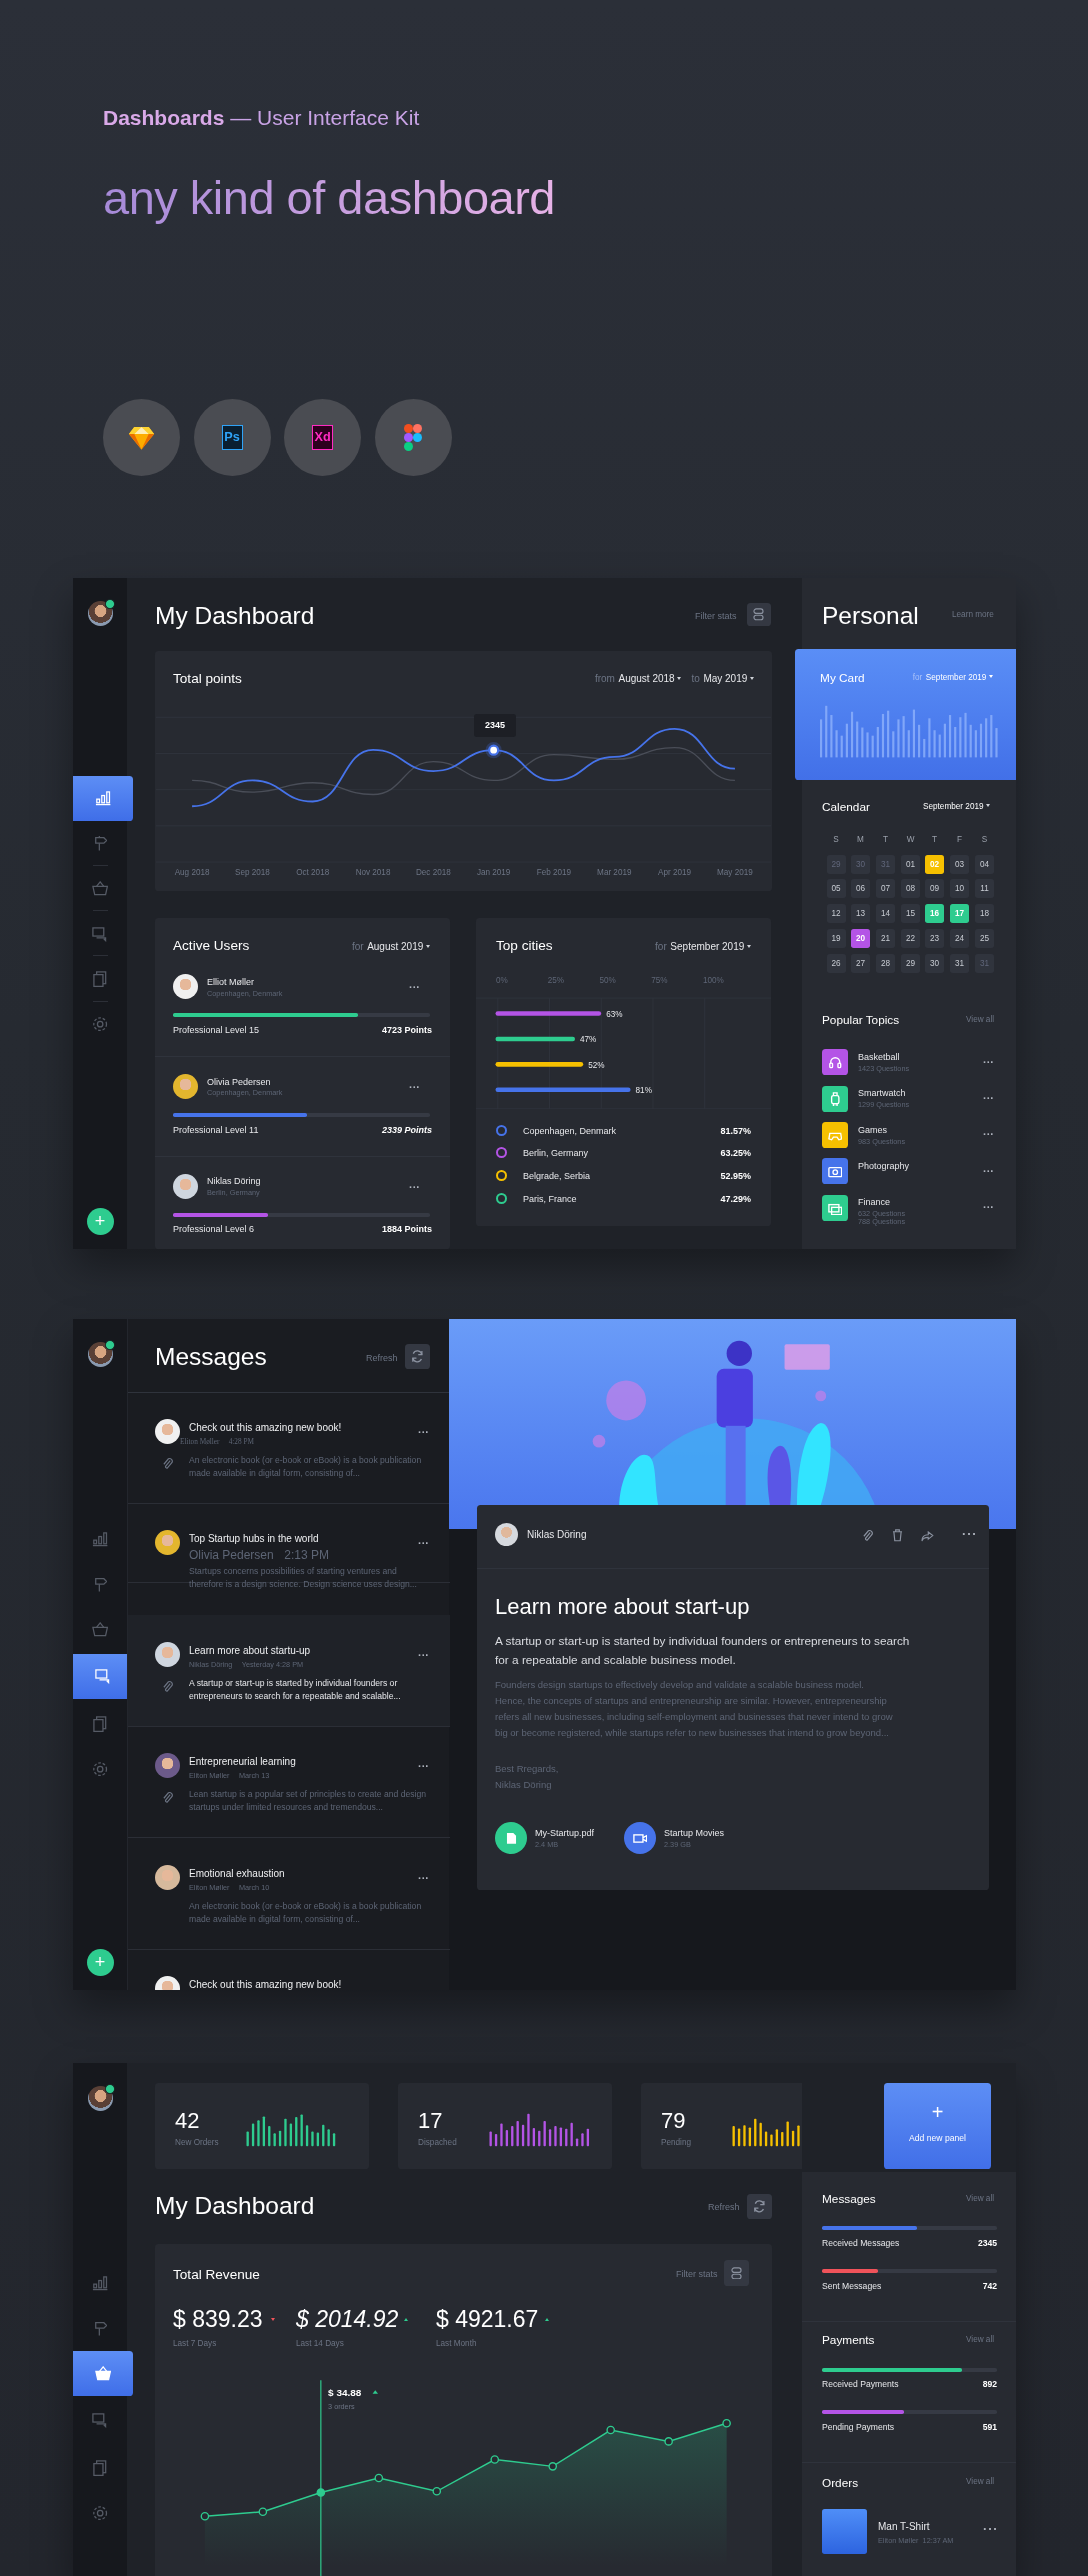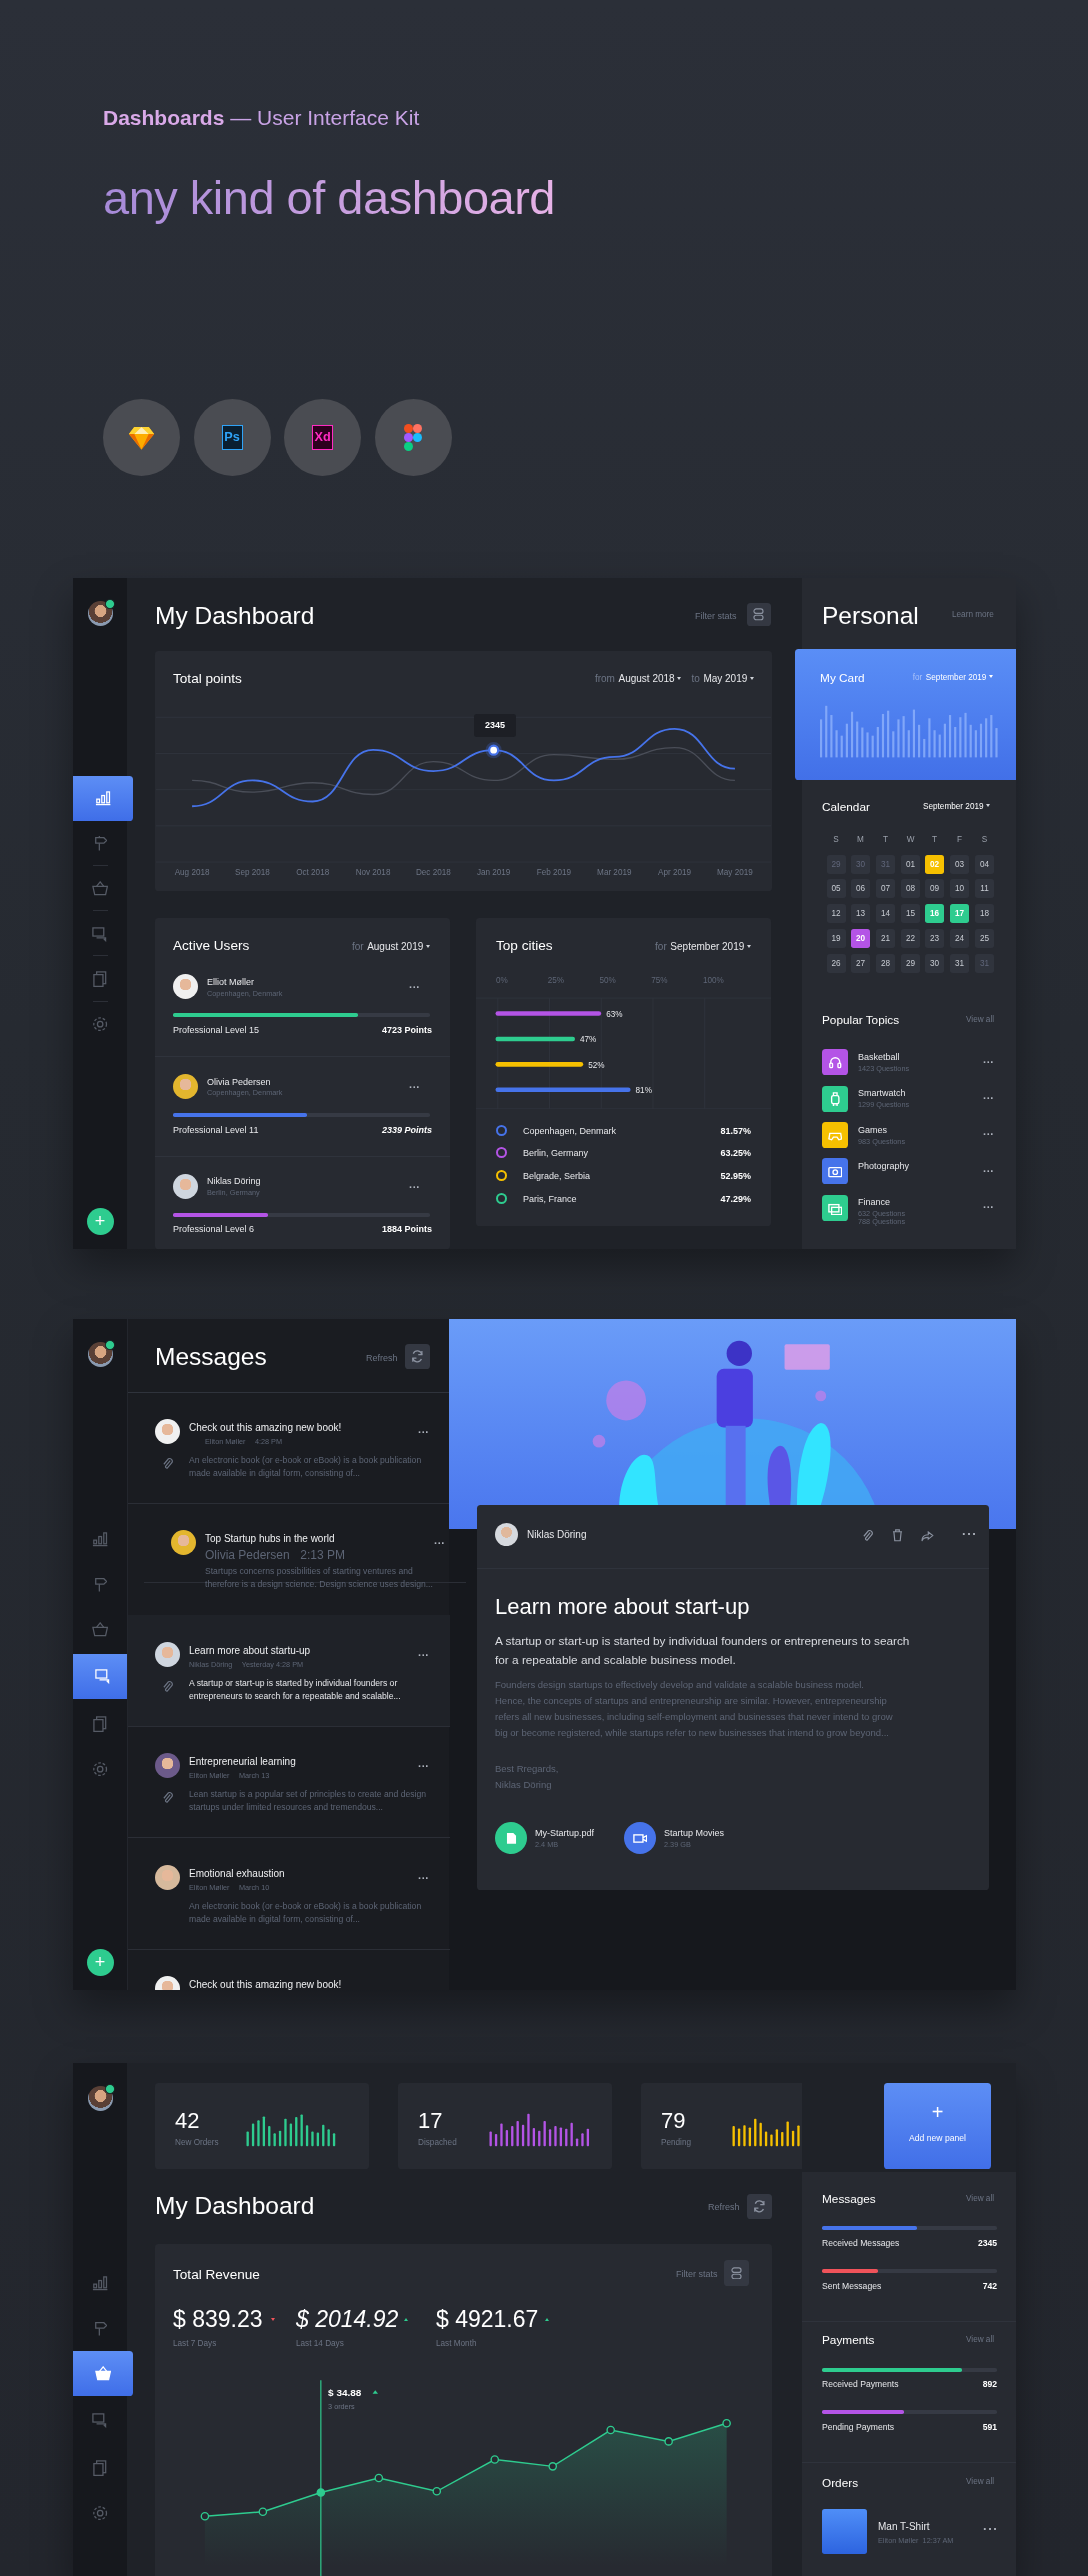--- a/index.html
+++ b/index.html
@@ -433,28 +433,28 @@
         <svg width="12.7" height="12.7" viewBox="0 0 14 14">
           <path d="M12 5A5 5 0 0 0 2.5 4M2 9a5 5 0 0 0 9.5 1" fill="none" stroke="#8b92a0" stroke-width="1.4"></path>
           <path d="M12 1v4h-4M2 13V9h4" fill="none" stroke="#8b92a0" stroke-width="1.4"></path>
         </svg>
       </div>
     <div class="divider" style="left:0;top:73px;width:322px"></div>
     <div id="msg-list">
         <div class="abs" style="left: 0px; top: 73px; width: 322px; height: 112px; border-bottom: 0.9px solid rgb(43, 46, 54);">
           <div class="abs" style="left: 27px; top: 27px; width: 25.4px; height: 25.4px; border-radius: 50%; background: radial-gradient(circle at 50% 42%, rgb(230, 184, 154) 0px, rgb(230, 184, 154) 30%, rgb(240, 240, 240) 31%);"></div>
           <div class="abs" style="left: 61px; top: 30px; font-size: 10px; color: rgb(240, 241, 243);">Check out this amazing new book!</div>
-          <div class="abs" style="left: 77px; top: 45px; font-size: 7.3px; color: rgb(93, 101, 117);"><span>Eliton Møller</span>   <span style="margin-left: 7.3px;">4:28 PM</span></div>
+          <div class="abs" style="left: 52px; top: 45px; font-size: 7.3px; color: rgb(93, 101, 117); font-family: Liberation Serif, serif;"><span>Eliton Møller</span>   <span style="margin-left: 7.3px;">4:28 PM</span></div>
           <div class="abs" style="left: 61px; top: 62px; width: 238px; font-size: 8.6px; line-height: 12.7px; color: rgb(93, 101, 117);">An electronic book (or e-book or eBook) is a book publication made available in digital form, consisting of...</div>
           <div class="abs" style="left: 290px; top: 34px; color: rgb(174, 179, 189); font-size: 11px; font-weight: bold;">···</div>
           <div class="abs" style="left: 34px; top: 65px;"><svg width="11" height="12.7" viewBox="0 0 12 14">
               <path d="M9 4L4 10a1.5 1.5 0 0 0 2 2l5-6a3 3 0 0 0-4-4L2 8" fill="none" stroke="#6c7484" stroke-width="1.3"></path>
             </svg></div>
         </div>
-        <div class="abs" style="left: 16px; top: 184px; width: 322px; height: 80px; border-bottom: 0.9px solid rgb(43, 46, 54);">
+        <div class="abs" style="left: 0px; top: 184px; width: 322px; height: 80px; border-bottom: 0.9px solid rgb(43, 46, 54);">
           <div class="abs" style="left: 27px; top: 27px; width: 25.4px; height: 25.4px; border-radius: 50%; background: radial-gradient(circle at 50% 42%, rgb(230, 184, 154) 0px, rgb(230, 184, 154) 30%, rgb(227, 182, 46) 31%);"></div>
           <div class="abs" style="left: 61px; top: 30px; font-size: 10px; color: rgb(240, 241, 243);">Top Startup hubs in the world</div>
           <div class="abs" style="left: 61px; top: 45px; font-size: 12px; color: rgb(93, 101, 117);"><span>Olivia Pedersen</span>   <span style="margin-left: 7.3px;">2:13 PM</span></div>
           <div class="abs" style="left: 61px; top: 62px; width: 238px; font-size: 8.6px; line-height: 12.7px; color: rgb(93, 101, 117);">Startups concerns possibilities of starting ventures and therefore is a design science. Design science uses design...</div>
           <div class="abs" style="left: 290px; top: 34px; color: rgb(174, 179, 189); font-size: 11px; font-weight: bold;">···</div>
         </div>
         <div class="abs" style="left: 0px; top: 296px; width: 322px; height: 112px; border-bottom: 0.9px solid rgb(43, 46, 54); background: rgb(31, 34, 40);">
           <div class="abs" style="left: 27px; top: 27px; width: 25.4px; height: 25.4px; border-radius: 50%; background: radial-gradient(circle at 50% 42%, rgb(230, 184, 154) 0px, rgb(230, 184, 154) 30%, rgb(207, 214, 223) 31%);"></div>
           <div class="abs" style="left: 61px; top: 30px; font-size: 10px; color: rgb(240, 241, 243);">Learn more about startu-up</div>
           <div class="abs" style="left: 61px; top: 45px; font-size: 7.3px; color: rgb(93, 101, 117);"><span>Niklas Döring</span>   <span style="margin-left: 7.3px;">Yesterday 4:28 PM</span></div>

